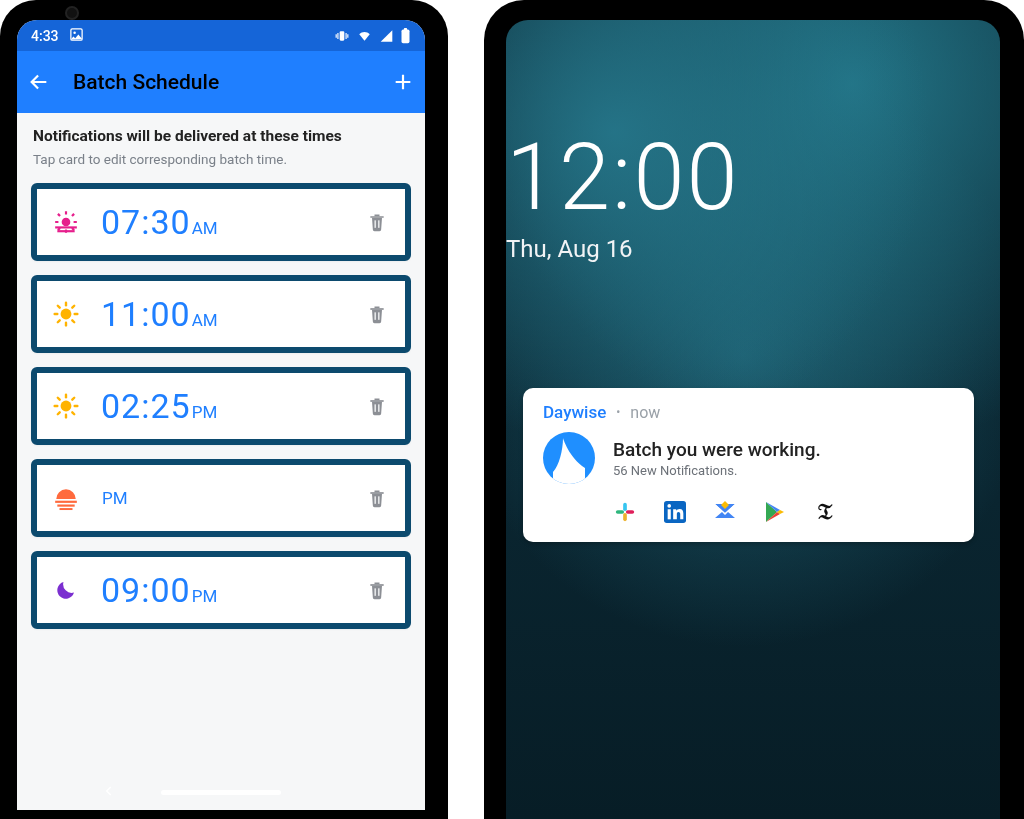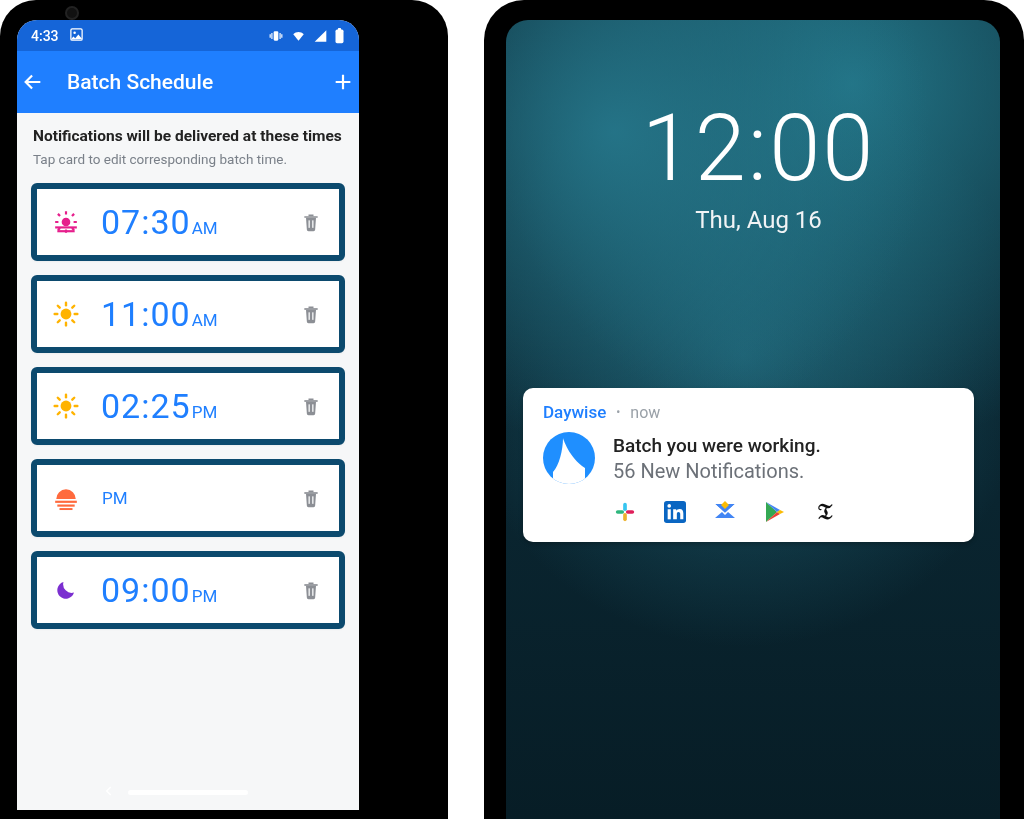--- a/index.html
+++ b/index.html
@@ -14,38 +14,38 @@
     border-radius: 36px 36px 0 0;
     padding: 20px 17px 0 17px;
   }
   .phone1-notch {
     position: absolute; top: 6px; left: 65px;
     width: 14px; height: 14px; border-radius: 50%;
     background: #111; border: 2px solid #222;
   }
   .screen1 {
     position: relative;
-    width: 342px; height: 790px;
+    width: 408px; height: 790px;
     background: #f6f7f8;
     border-radius: 20px 20px 0 0;
     overflow: hidden;
   }
   .statusbar {
     height: 31px; background: #1565D8; color: #fff;
     display: flex; align-items: center; justify-content: space-between;
     padding: 0 14px; font-size: 14px; font-weight: 500;
   }
   .status-left { display: flex; gap: 10px; align-items: center; }
   .status-right { display: flex; gap: 6px; align-items: center; }
   .status-right svg { display: block; }
 
   .appbar {
-    height: 62px; background: #1f7fff; color: #ffffff;
+    height: 62px; background: #1f7fff; color: #000000;
     display: flex; align-items: center;
-    padding: 0 4px; gap: 22px;
+    padding: 0 10px; gap: 22px;
   }
   .appbar .back { width: 24px; height: 24px; display:flex; align-items:center; justify-content:center; cursor:pointer; }
   .appbar .title { font-size: 21px; font-weight: 500; flex: 1; }
   .appbar .add { width: 24px; height: 24px; display:flex; align-items:center; justify-content:center; cursor:pointer; }
 
   .intro { padding: 14px 16px 6px 16px; }
   .intro h2 { font-size: 15.5px; font-weight: 700; color: #222; }
   .intro p { font-size: 13.5px; color: #7a8089; margin-top: 6px; }
 
   .cards { padding: 10px 14px; display: flex; flex-direction: column; gap: 14px; }
@@ -81,41 +81,41 @@
     position: relative;
     width: 494px; height: 799px;
     border-radius: 22px 22px 0 0;
     overflow: hidden;
     background:
       radial-gradient(circle at 22% 14%, rgba(38,120,140,0.9) 0%, rgba(10,50,70,0) 40%),
       radial-gradient(circle at 70% 8%, rgba(40,135,155,0.8) 0%, rgba(10,50,70,0) 45%),
       radial-gradient(circle at 48% 42%, rgba(35,110,130,0.7) 0%, rgba(10,45,60,0) 55%),
       linear-gradient(#0c2a36 0%, #0a2530 60%, #071d26 100%);
   }
-  .clock { text-align: center; color: #fff; margin-top: 75px; padding-left: 11px; }
+  .clock { color: #fff; margin-top: 104px; }
   .clock .time { font-size: 92px; font-weight: 300; letter-spacing: 2px; }
   .clock .date { font-size: 24px; font-weight: 400; margin-top: 4px; color: #f1f3f5; }
 
   .notif {
     position: absolute; left: 17px; right: 26px; top: 368px;
     background: #fff; border-radius: 10px; padding: 14px 20px 18px 20px;
     box-shadow: 0 2px 4px rgba(0,0,0,0.25);
   }
   .notif-hdr { display:flex; align-items:center; gap: 10px; font-size: 16px; color: #9aa1a8; }
   .notif-hdr .app { color: #1f7fff; font-weight: 500; font-size: 17px; }
   .notif-hdr .dot { font-size: 12px; }
   .notif-body { display: flex; gap: 18px; margin-top: 10px; align-items:center; }
   .notif-avatar {
     width: 52px; height: 52px; border-radius: 50%;
     background: #1f8fff;
     display:flex; align-items:flex-end; justify-content:center;
     overflow: hidden;
   }
   .notif-text .title { font-size: 19px; color: #222; font-weight: 500; }
-  .notif-text .sub { font-size: 20px; color: #6c7178; margin-top: 2px; }
+  .notif-text .sub { font-size: 13px; color: #6c7178; margin-top: 2px; }
   .notif-icons { display:flex; gap: 26px; margin-top: 16px; margin-left: 70px; align-items:center; }
   .notif-icons .aicon { width: 24px; height: 24px; display:flex; align-items:center; justify-content:center; }
   .nyt { font-family: "Times New Roman", Georgia, serif; font-weight: 800; font-size: 22px; color: #111; }
 </style>
 </head>
 <body>
 
 <div class="stage">
 
   <div class="phone1">

